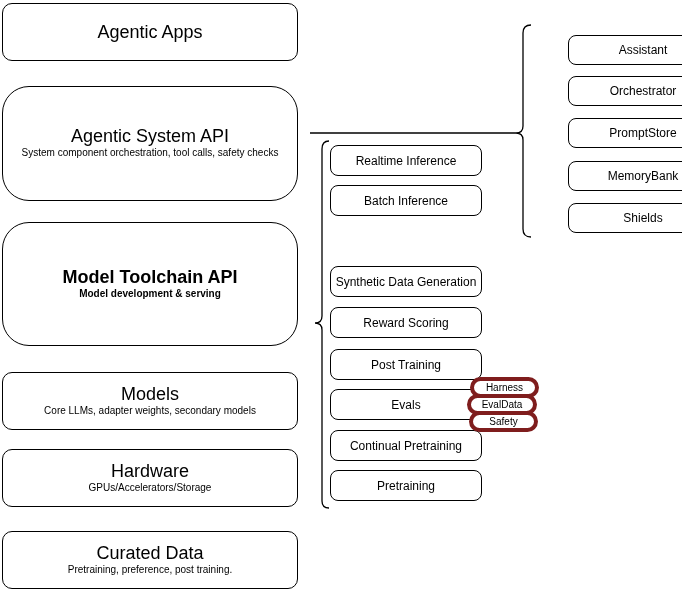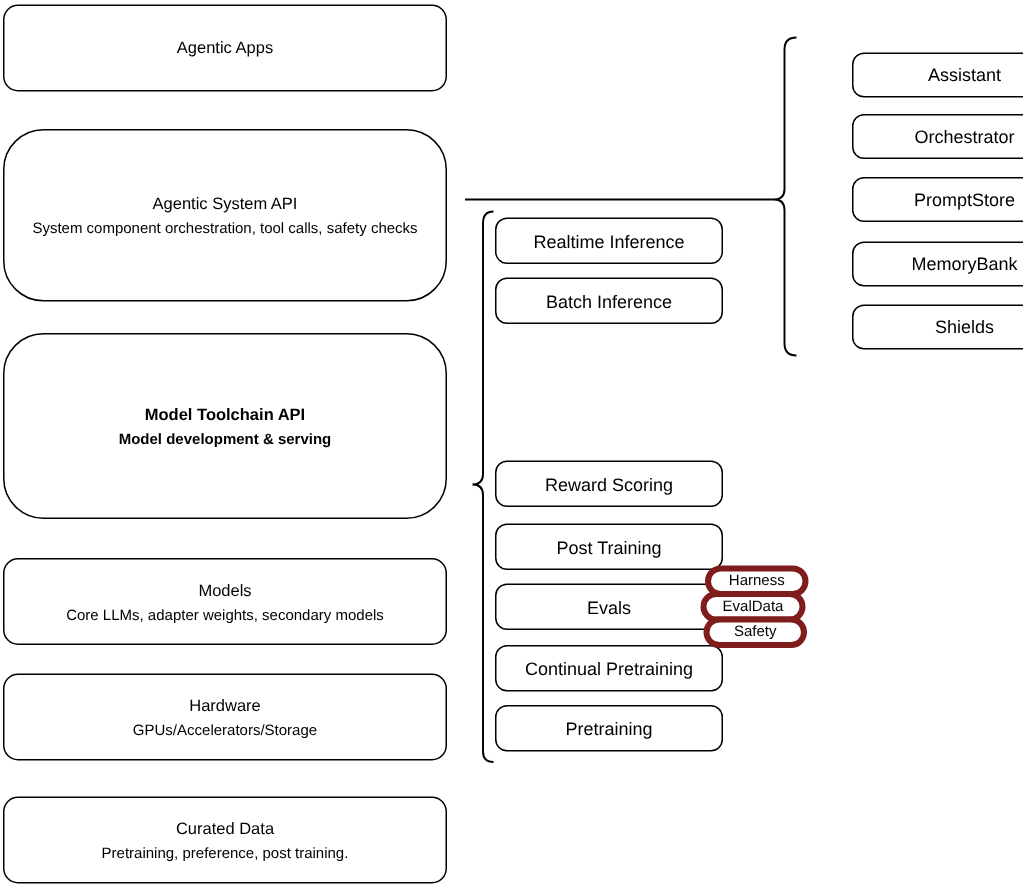--- a/index.html
+++ b/index.html
@@ -26,21 +26,21 @@
     background: #ffffff;
     display: flex;
     flex-direction: column;
     align-items: center;
     justify-content: center;
     gap: 3px;
     text-align: center;
     z-index: 2;
     box-sizing: content-box;
   }
-  .layer-title { font-size: 11px; line-height: 16px; }
+  .layer-title { font-size: 18px; line-height: 16px; }
   .layer-sub   { font-size: 10px; line-height: 12px; padding: 0 14px; }
   .mid-box {
     position: absolute;
     left: 330px;
     width: 150px;
     height: 29px;
     border: 1px solid #000000;
     border-radius: 8px;
     background: #ffffff;
     display: flex;
@@ -113,20 +113,21 @@
     <div class="layer-sub">GPUs/Accelerators/Storage</div>
   </div>
 
   <div class="layer-box" style="top:531px;height:56px;border-radius:10px;">
     <div class="layer-title">Curated Data</div>
     <div class="layer-sub">Pretraining, preference, post training.</div>
   </div>
 
   <div class="mid-box" style="top:145px;">Realtime Inference</div>
   <div class="mid-box" style="top:185px;">Batch Inference</div>
+  <div class="mid-box" style="top:266px;">Synthetic Data Generation</div>
   <div class="mid-box" style="top:307px;">Reward Scoring</div>
   <div class="mid-box" style="top:349px;">Post Training</div>
   <div class="mid-box" style="top:389px;">Evals</div>
   <div class="mid-box" style="top:430px;">Continual Pretraining</div>
   <div class="mid-box" style="top:470px;">Pretraining</div>
 
   <div class="pill" style="left:470px;top:377px;width:61px;">Harness</div>
   <div class="pill" style="left:467px;top:394px;width:62px;">EvalData</div>
   <div class="pill" style="left:469px;top:411px;width:61px;">Safety</div>
 

